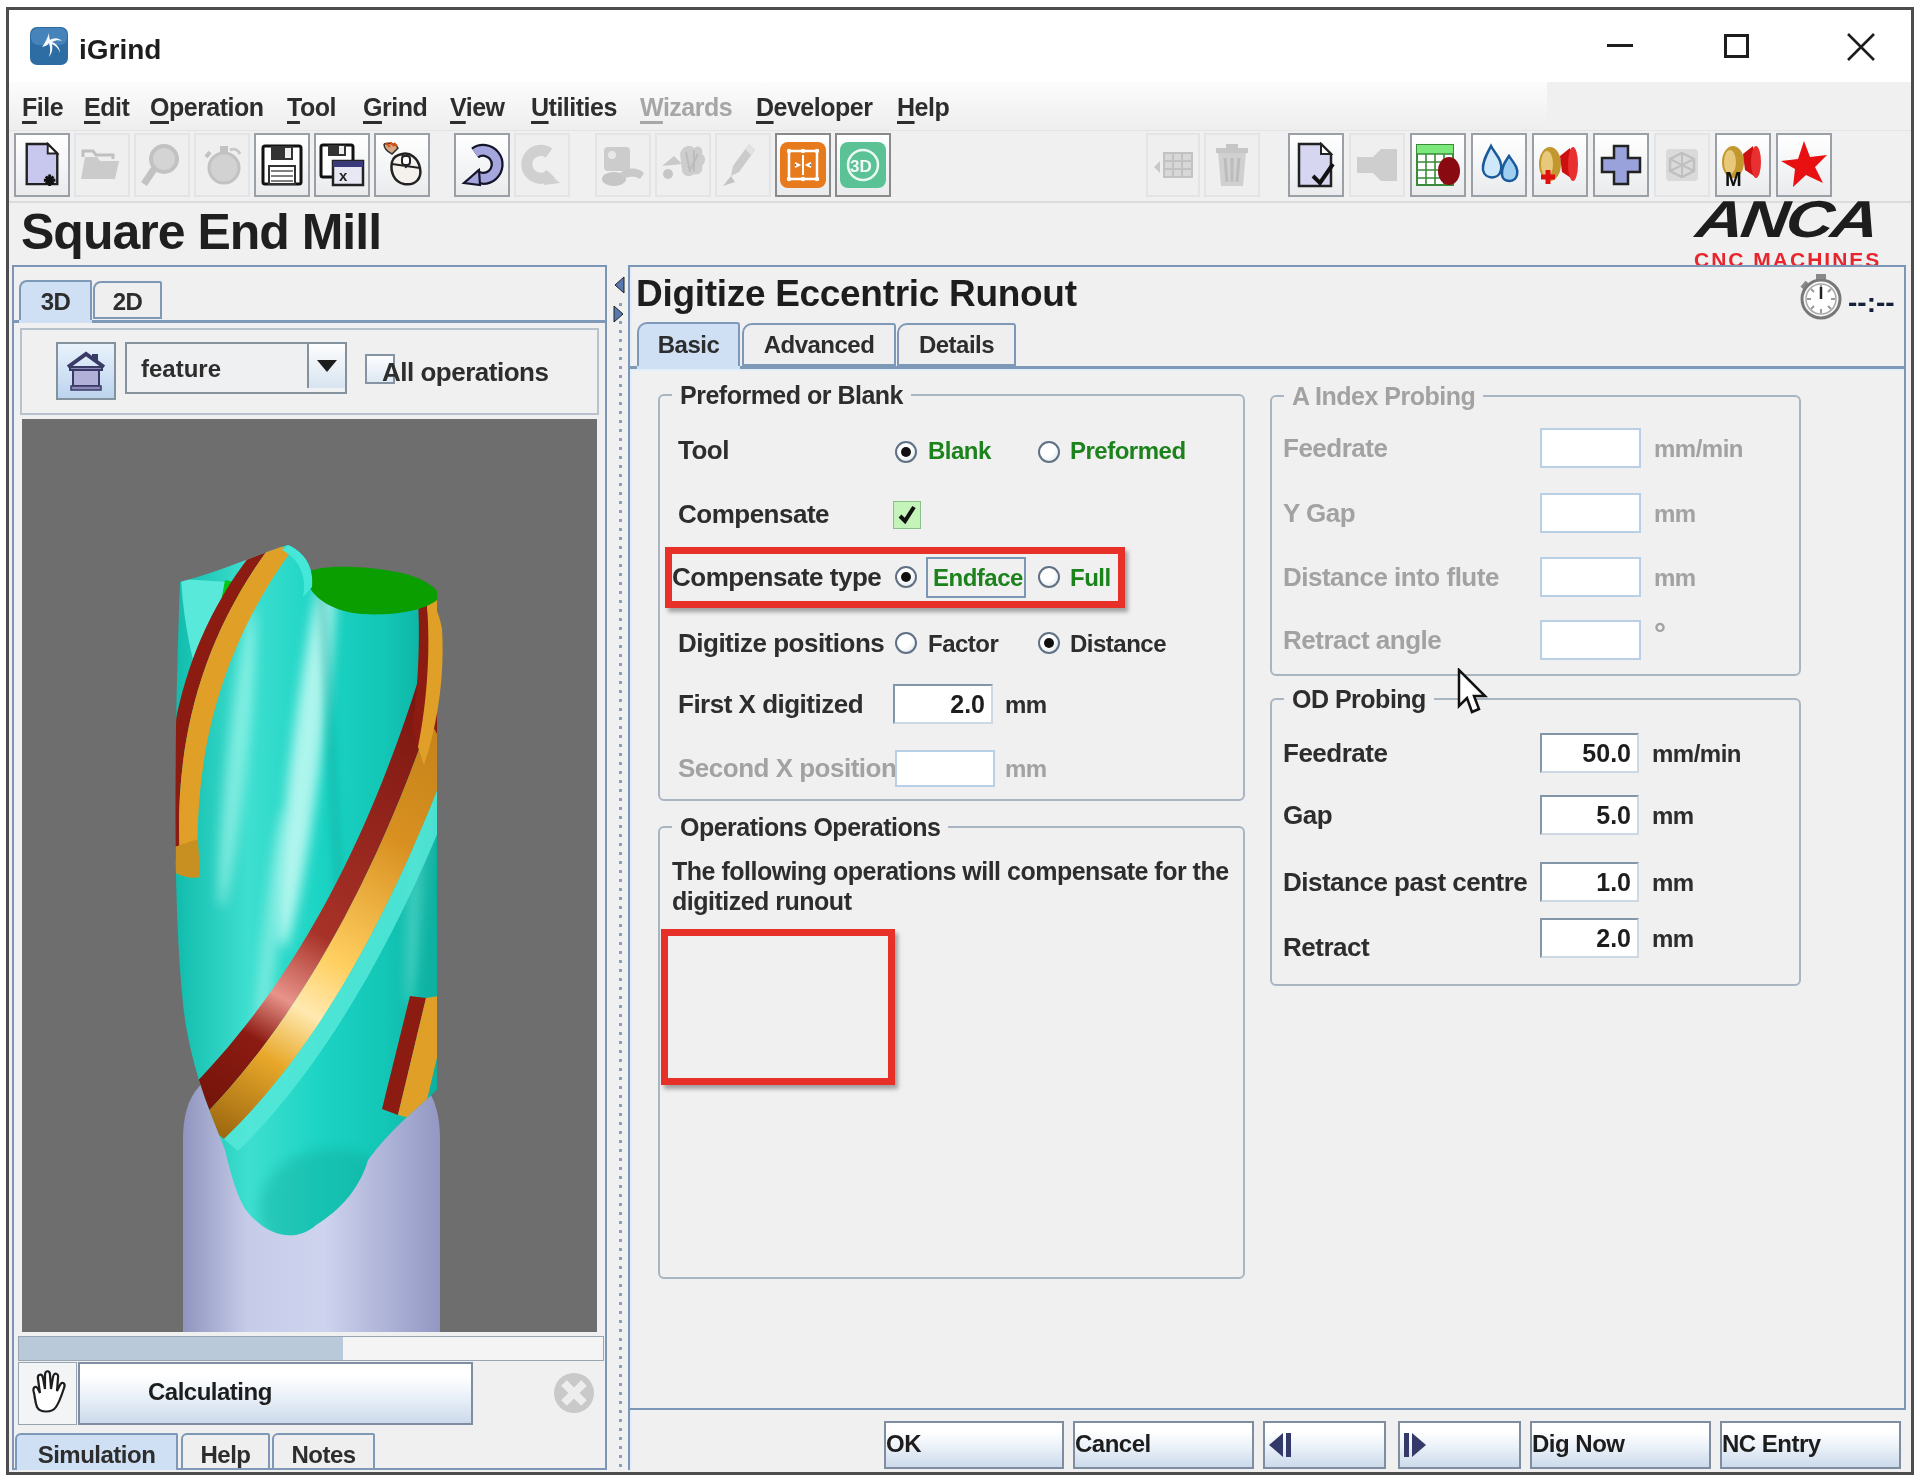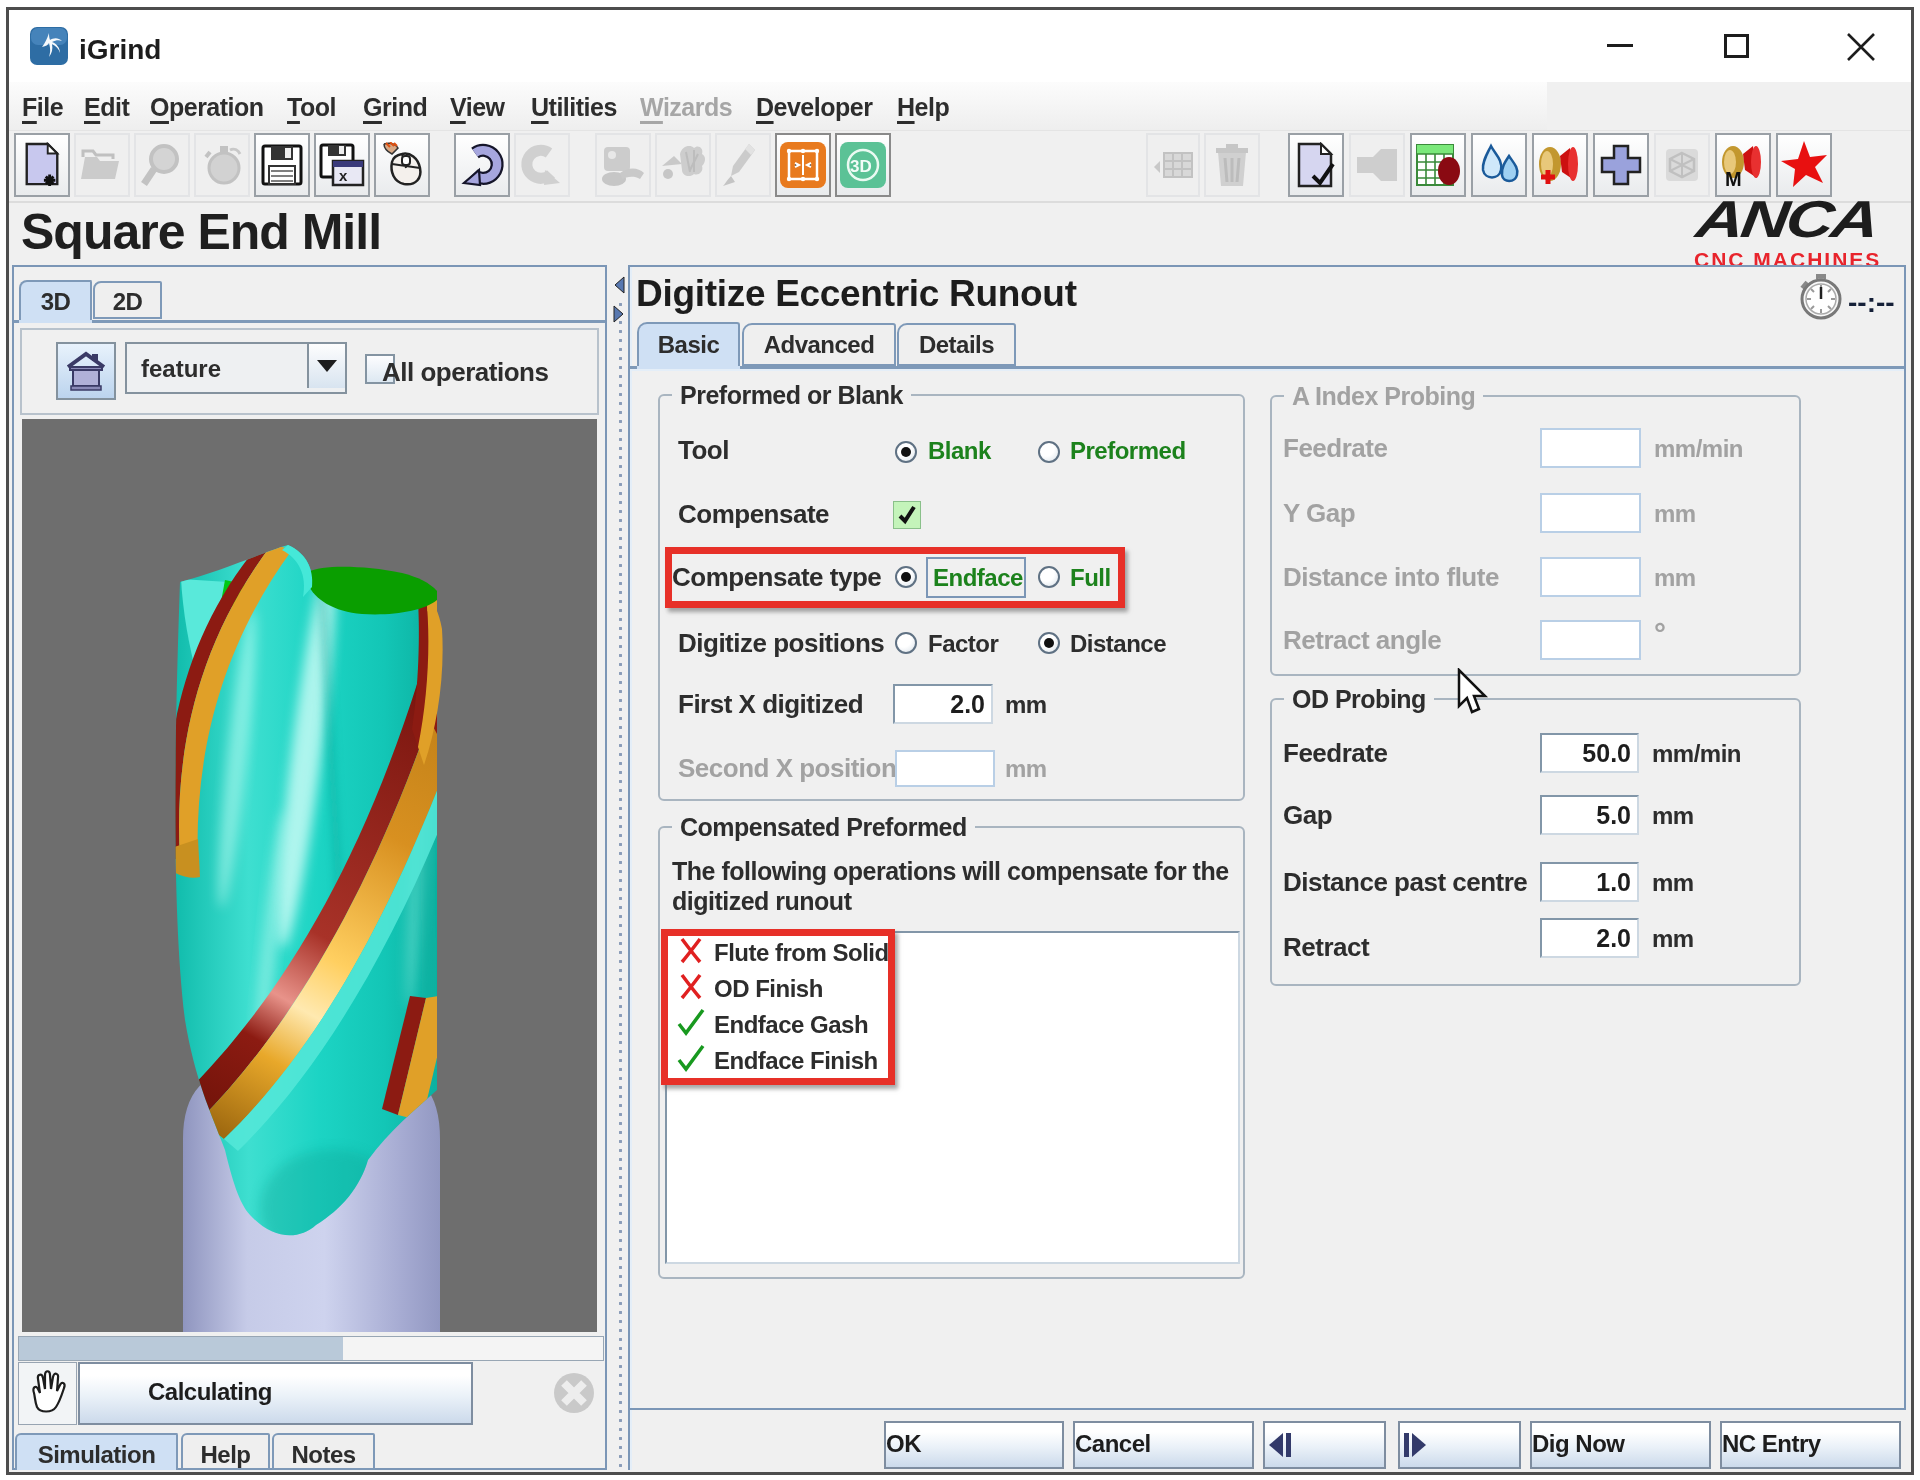--- a/index.html
+++ b/index.html
@@ -440,41 +440,23 @@
     <span class="lbl rlbl" style="left:410px;top:233px;">Distance</span>
     <span class="lbl" style="left:18px;top:293px;">First X digitized</span>
     <div class="fld" style="left:233px;top:288px;width:100px;height:40px;line-height:36px;">2.0</div>
     <span class="lbl unit" style="left:345px;top:294px;">mm</span>
     <span class="lbl dis" style="left:18px;top:357px;">Second X position</span>
     <div class="fldd" style="left:235px;top:354px;width:100px;height:37px;"></div>
     <span class="lbl unit dis" style="left:345px;top:358px;">mm</span>
   </div>
 
   <div class="gbox" style="left:30px;top:561px;width:583px;height:449px;">
-    <span class="gtitle">Compensated Preformed</span>
+    <span class="gtitle">Operations Operations</span>
     <span class="lbl para" style="left:12px;top:28px;">The following operations will compensate for the</span>
     <span class="lbl para" style="left:12px;top:58px;">digitized runout</span>
-    <div class="abs" style="left:5px;top:103px;width:575px;height:333px;background:#fff;border:2px solid #8296a8;border-bottom-color:#cdd8e2;border-right-color:#cdd8e2;box-sizing:border-box;">
-      <svg class="abs" style="left:11px;top:2px" width="26" height="30" viewBox="0 0 26 30">
-          <path d="M4 4 C10 12 16 20 22 27 M22 4 C16 12 10 20 4 27" stroke="#e02020" stroke-width="3.5" fill="none"></path>
-        </svg>
-      <span class="lbl item" style="left:47px;top:5px;">Flute from Solid</span>
-      <svg class="abs" style="left:11px;top:38px" width="26" height="30" viewBox="0 0 26 30">
-          <path d="M4 4 C10 12 16 20 22 27 M22 4 C16 12 10 20 4 27" stroke="#e02020" stroke-width="3.5" fill="none"></path>
-        </svg>
-      <span class="lbl item" style="left:47px;top:41px;">OD Finish</span>
-      <svg class="abs" style="left:9px;top:74px" width="30" height="30" viewBox="0 0 30 30">
-          <path d="M3 17 L10 26 L27 3" stroke="#18991f" stroke-width="3.5" fill="none"></path>
-        </svg>
-      <span class="lbl item" style="left:47px;top:77px;">Endface Gash</span>
-      <svg class="abs" style="left:9px;top:110px" width="30" height="30" viewBox="0 0 30 30">
-          <path d="M3 17 L10 26 L27 3" stroke="#18991f" stroke-width="3.5" fill="none"></path>
-        </svg>
-      <span class="lbl item" style="left:47px;top:113px;">Endface Finish</span>
-    </div>
     <div class="redbox" style="left:1px;top:101px;width:220px;height:142px;"></div>
   </div>
 
   <div class="gbox" style="left:642px;top:130px;width:527px;height:277px;">
     <span class="gtitle dis" style="color:#a2a2a2">A Index Probing</span>
     <span class="lbl dis" style="left:11px;top:36px;">Feedrate</span>
     <div class="fldd" style="left:268px;top:31px;width:101px;height:40px;"></div>
     <span class="lbl unit dis" style="left:382px;top:37px;">mm/min</span>
     <span class="lbl dis" style="left:11px;top:101px;">Y Gap</span>
     <div class="fldd" style="left:268px;top:96px;width:101px;height:40px;"></div>

